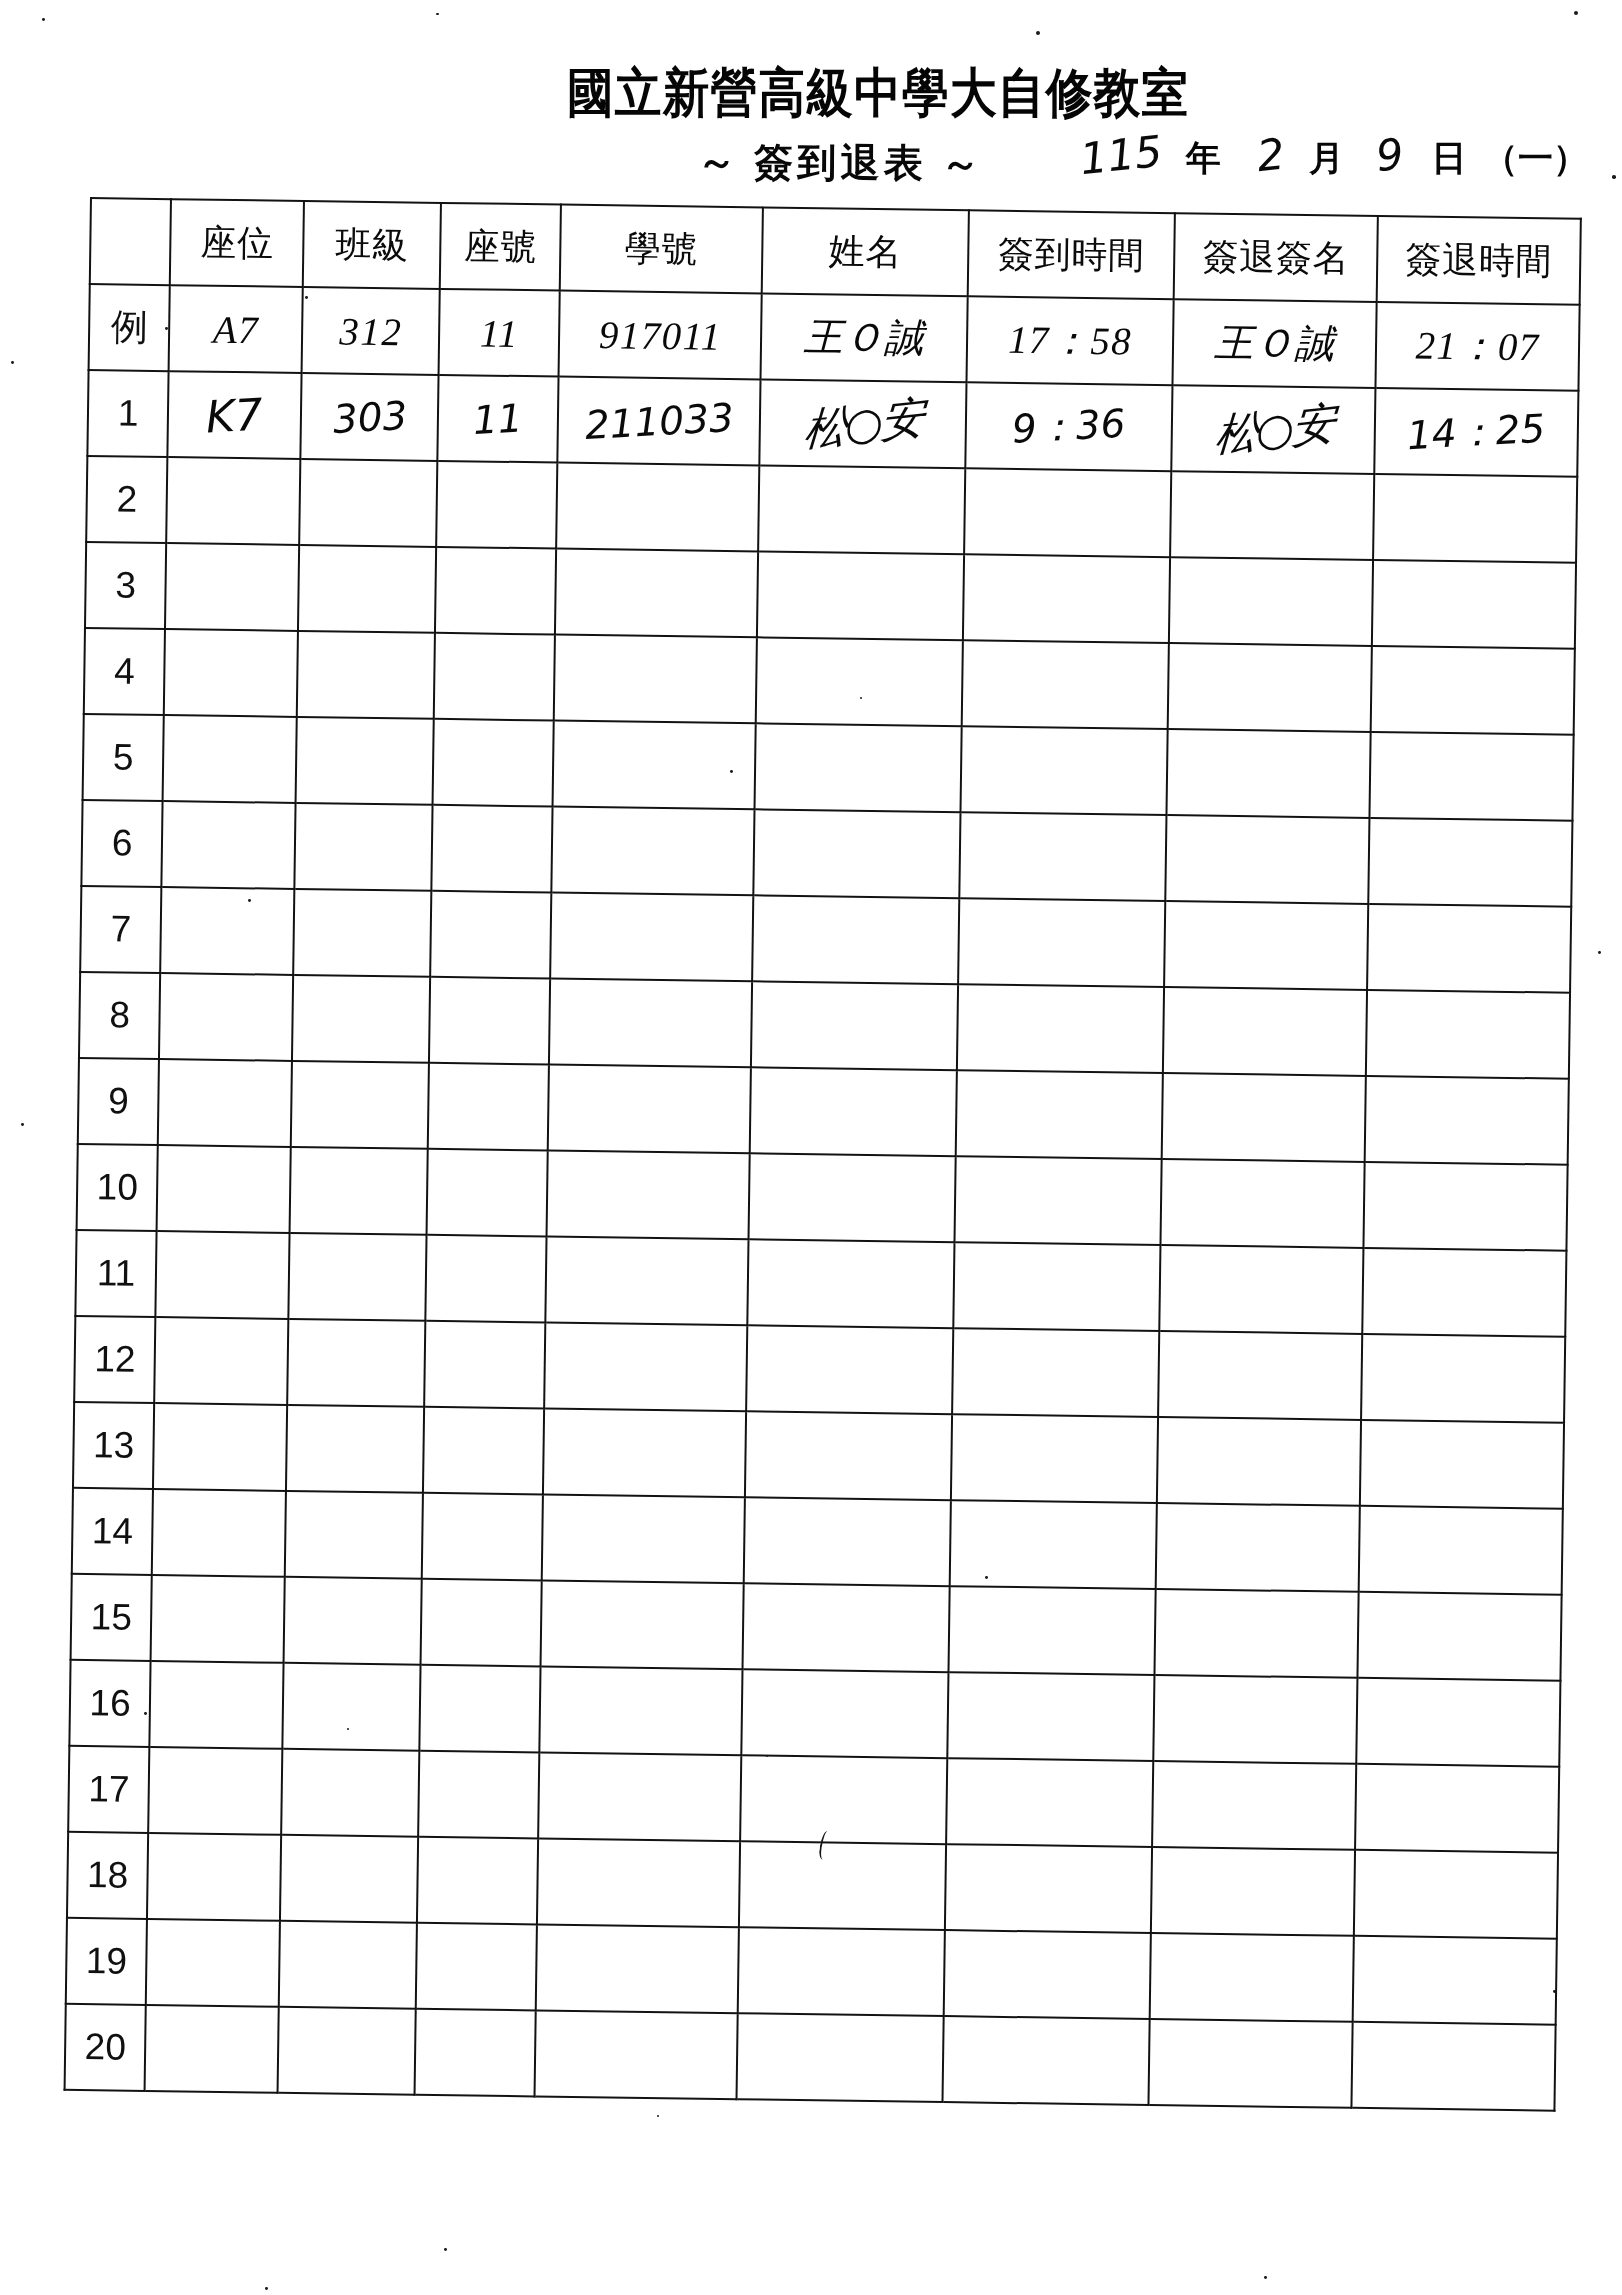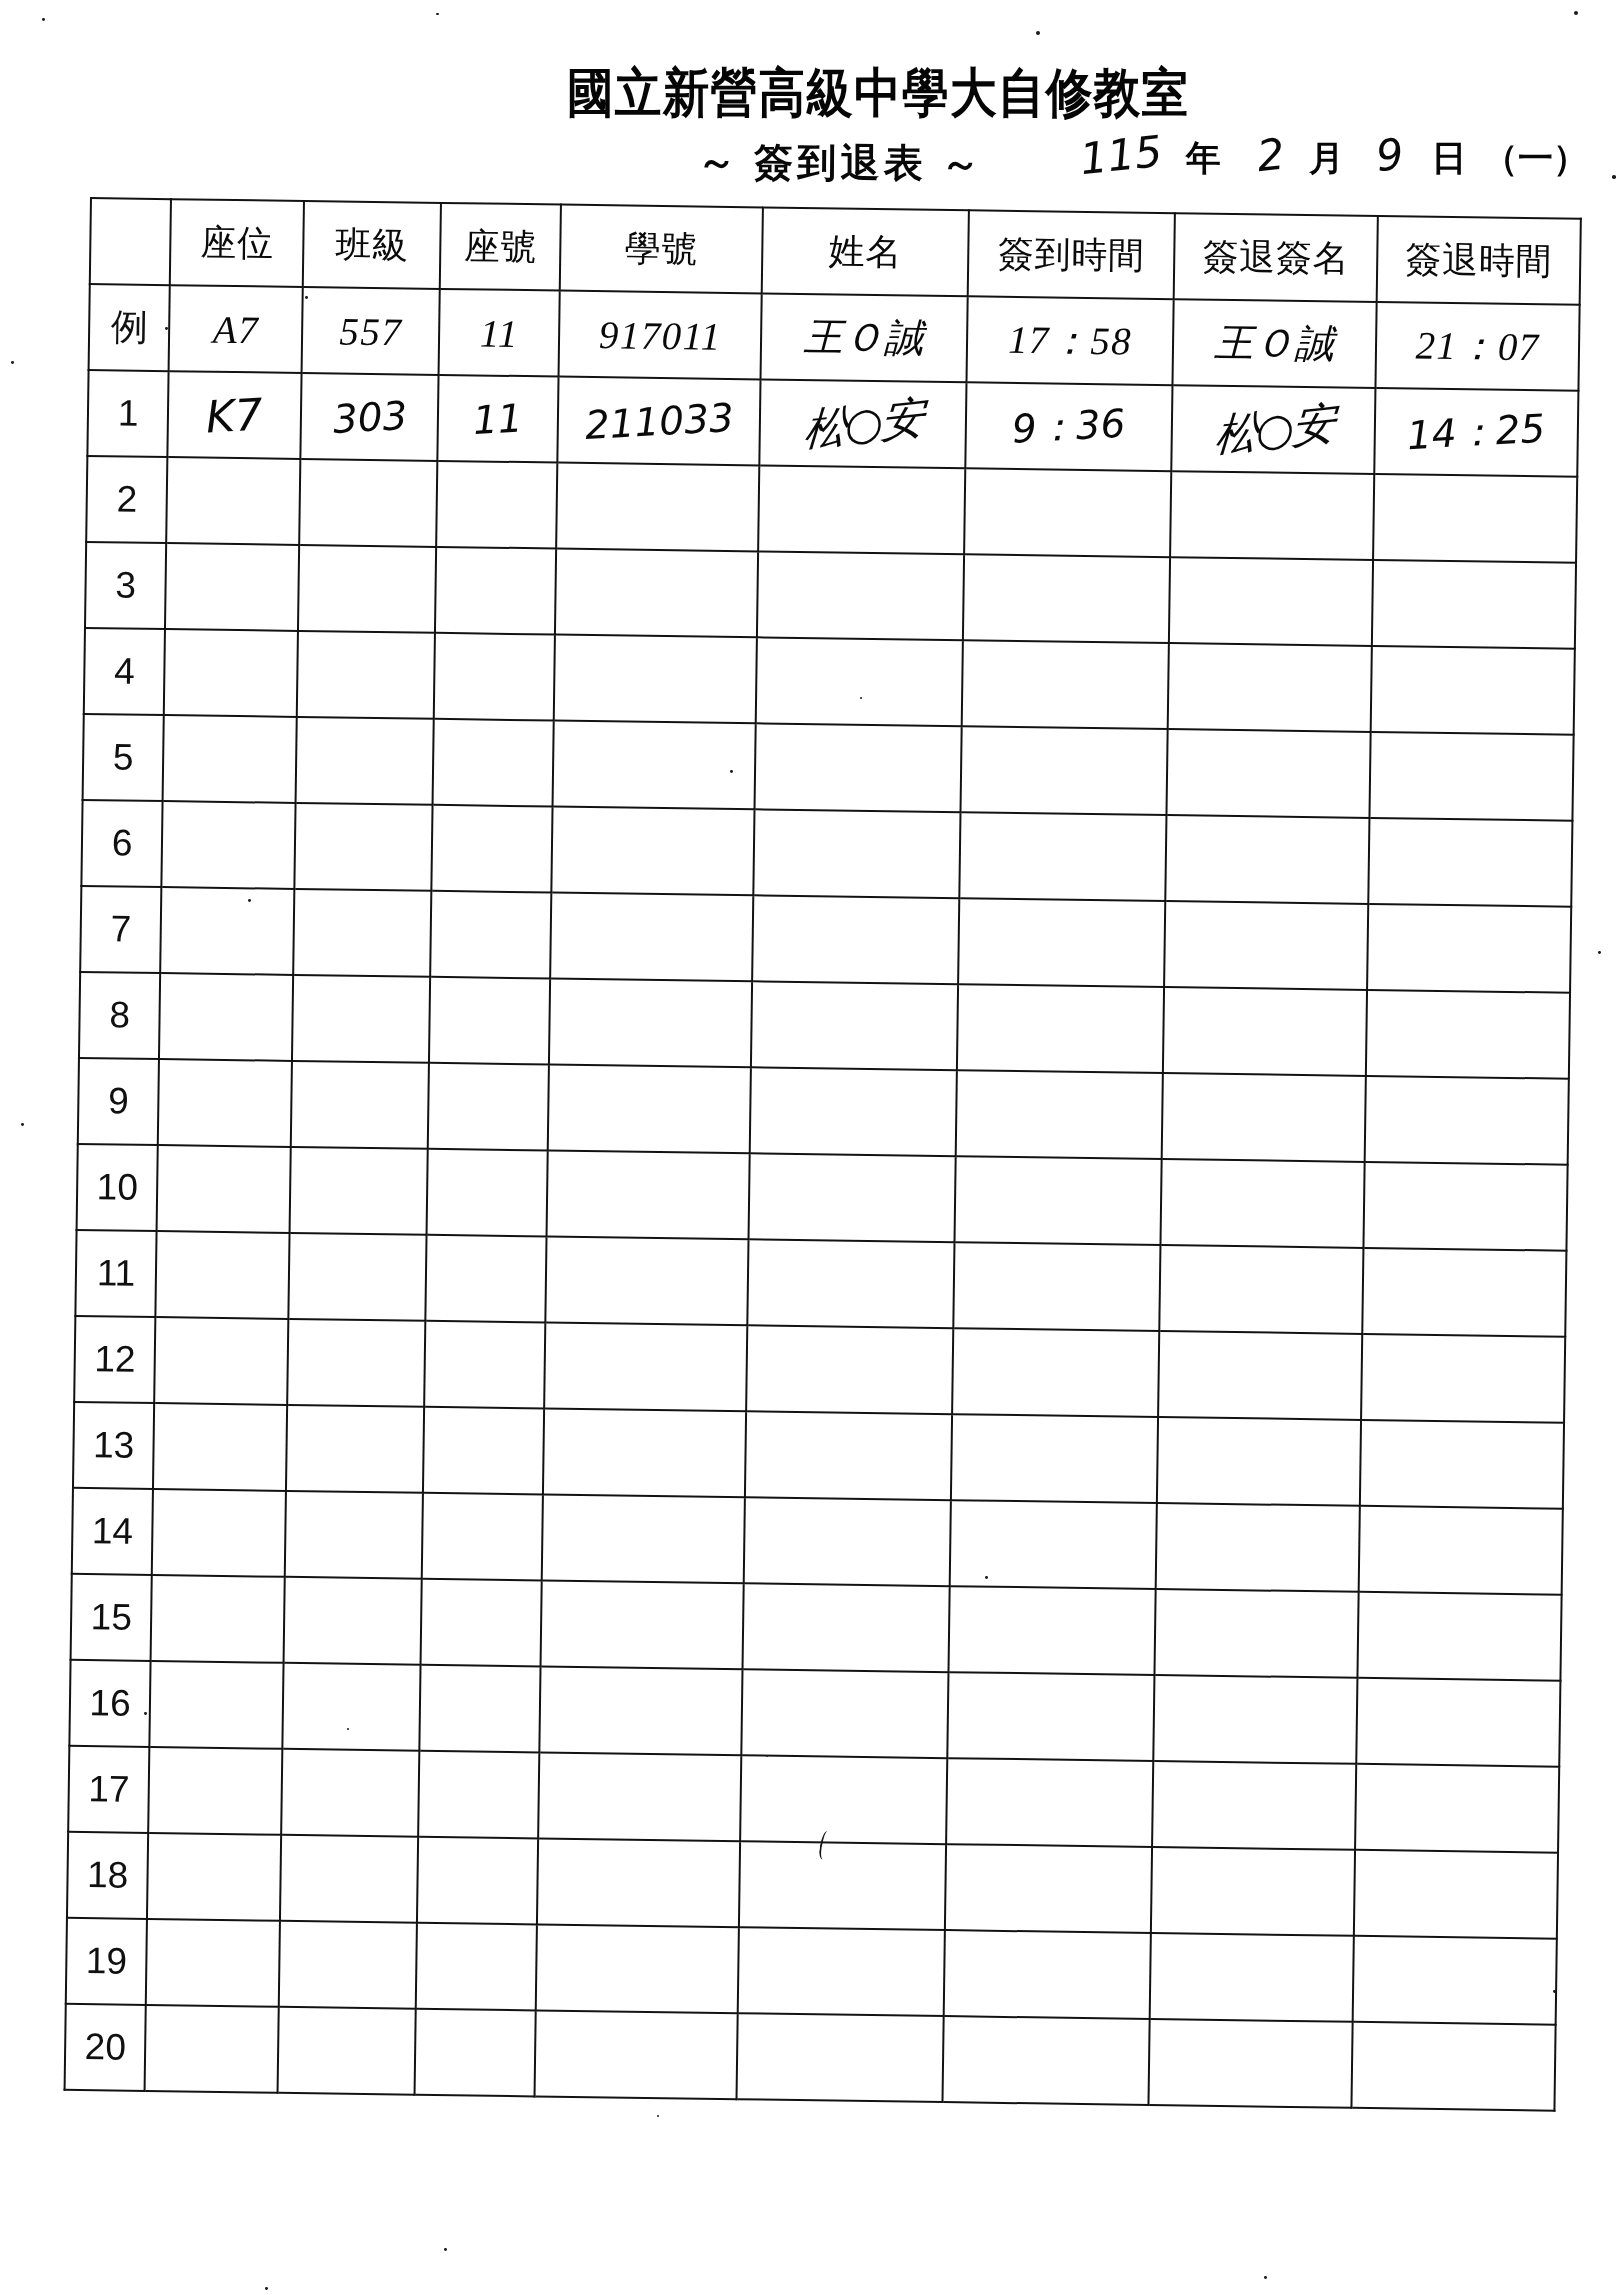--- a/index.html
+++ b/index.html
@@ -117,21 +117,21 @@
           <th data-name="col-header-name">姓名</th>
           <th data-name="col-header-sign-in-time">簽到時間</th>
           <th data-name="col-header-sign-out-signature">簽退簽名</th>
           <th data-name="col-header-sign-out-time">簽退時間</th>
         </tr>
       </thead>
       <tbody data-name="table-body">
           <tr class="row-example" data-name="table-row">
             <th data-name="row-label">例</th>
             <td data-name="cell-seat"><span class="v" data-name="cell-value">A7</span></td>
-            <td data-name="cell-class_no"><span class="v" data-name="cell-value">557</span></td>
+            <td data-name="cell-class_no"><span class="v" data-name="cell-value">312</span></td>
             <td data-name="cell-seat_no"><span class="v" data-name="cell-value">11</span></td>
             <td data-name="cell-student_id"><span class="v" data-name="cell-value">917011</span></td>
             <td data-name="cell-name"><span class="v" data-name="cell-value">王Ｏ誠</span></td>
             <td data-name="cell-sign_in_time"><span class="v" data-name="cell-value">17：58</span></td>
             <td data-name="cell-sign_out_signature"><span class="v" data-name="cell-value">王Ｏ誠</span></td>
             <td data-name="cell-sign_out_time"><span class="v" data-name="cell-value">21：07</span></td>
           </tr>
           <tr class="row-handwritten" data-name="table-row">
             <th data-name="row-label">1</th>
             <td data-name="cell-seat"><span class="v" data-name="cell-value">K7</span></td>

